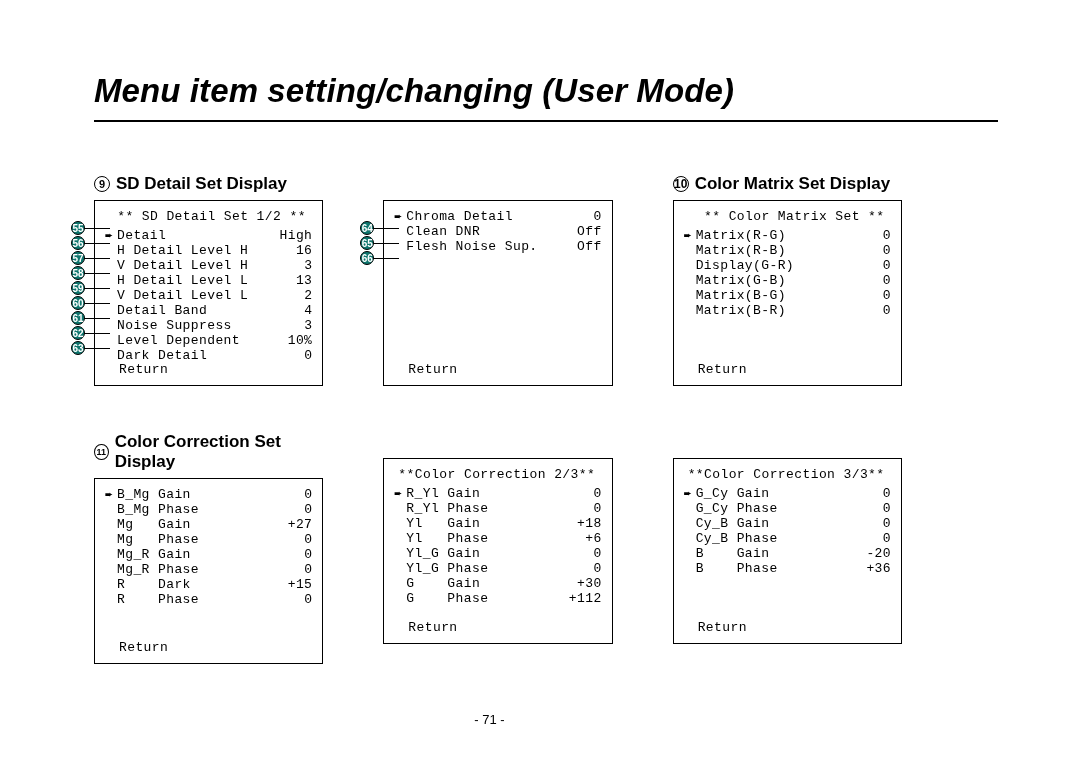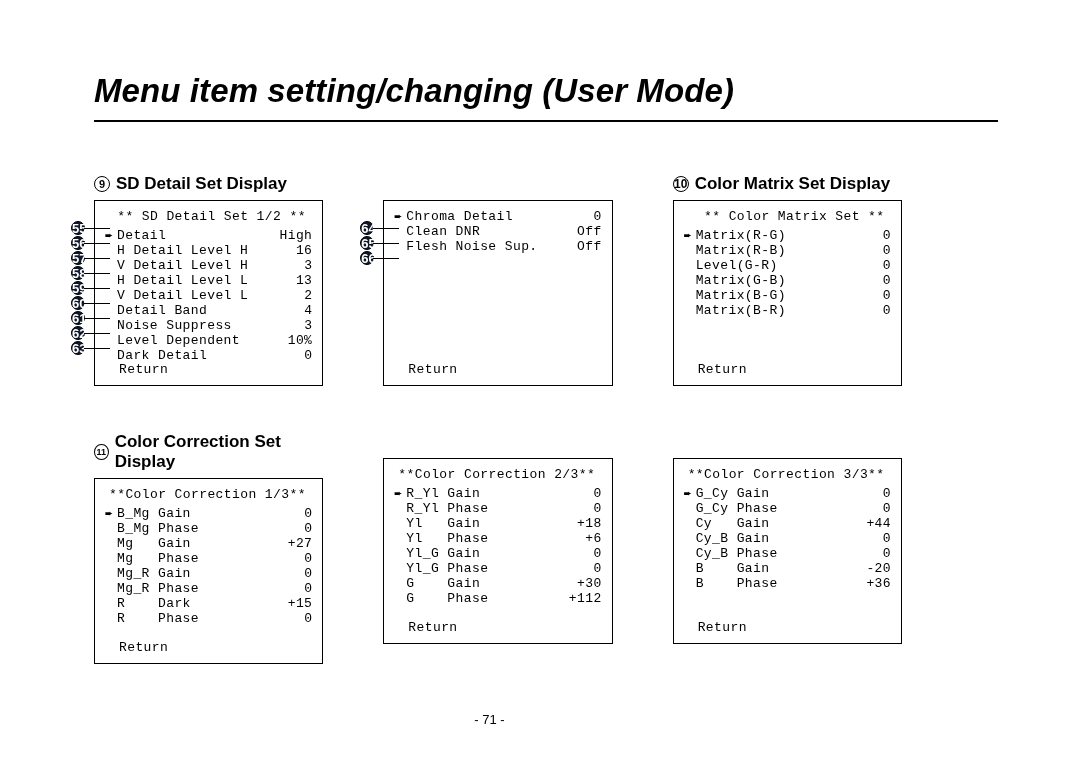--- a/index.html
+++ b/index.html
@@ -128,24 +128,24 @@
   .callouts {
     position: absolute;
     left: -24px;
     top: 0px;
   }
   .callout {
     position: absolute;
     width: 14px;
     height: 14px;
     border: 1.5px solid #000;
-    background: #0f172a;
+    background: #0f766e;
     color: #fff;
     border-radius: 50%;
-    font-size: 13px;
+    font-size: 10px;
     font-weight: 700;
     line-height: 14px;
     text-align: center;
     box-sizing: border-box;
   }
   .callout::after {
     content: "";
     position: absolute;
     top: 50%;
     left: 100%;
@@ -291,21 +291,21 @@
                 <span class="lbl">Matrix(R-G)</span>
                 <span class="val">0</span>
               </div>
               <div class="item">
                 <span class="arrow"></span>
                 <span class="lbl">Matrix(R-B)</span>
                 <span class="val">0</span>
               </div>
               <div class="item">
                 <span class="arrow"></span>
-                <span class="lbl">Level(G-R)</span>
+                <span class="lbl">Display(G-R)</span>
                 <span class="val">0</span>
               </div>
               <div class="item">
                 <span class="arrow"></span>
                 <span class="lbl">Matrix(G-B)</span>
                 <span class="val">0</span>
               </div>
               <div class="item">
                 <span class="arrow"></span>
                 <span class="lbl">Matrix(B-G)</span>
@@ -324,21 +324,20 @@
     </div>
 
     <div class="row row2">
 
       <div class="col">
         <div class="section-heading">
           <span class="num" style="font-size:9px">11</span>
           <span class="label">Color Correction Set Display</span>
         </div>
         <div class="panel">
-          <div class="panel-title">**Color Correction 1/3**</div>
           <div class="items">
               <div class="item">
                 <span class="arrow">➨</span>
                 <span class="lbl">B_Mg Gain</span>
                 <span class="val">0</span>
               </div>
               <div class="item">
                 <span class="arrow"></span>
                 <span class="lbl">B_Mg Phase</span>
                 <span class="val">0</span>
@@ -444,25 +443,20 @@
                 <span class="lbl">G_Cy Gain</span>
                 <span class="val">0</span>
               </div>
               <div class="item">
                 <span class="arrow"></span>
                 <span class="lbl">G_Cy Phase</span>
                 <span class="val">0</span>
               </div>
               <div class="item">
                 <span class="arrow"></span>
-                <span class="lbl">Cy   Gain</span>
-                <span class="val">+44</span>
-              </div>
-              <div class="item">
-                <span class="arrow"></span>
                 <span class="lbl">Cy_B Gain</span>
                 <span class="val">0</span>
               </div>
               <div class="item">
                 <span class="arrow"></span>
                 <span class="lbl">Cy_B Phase</span>
                 <span class="val">0</span>
               </div>
               <div class="item">
                 <span class="arrow"></span>

